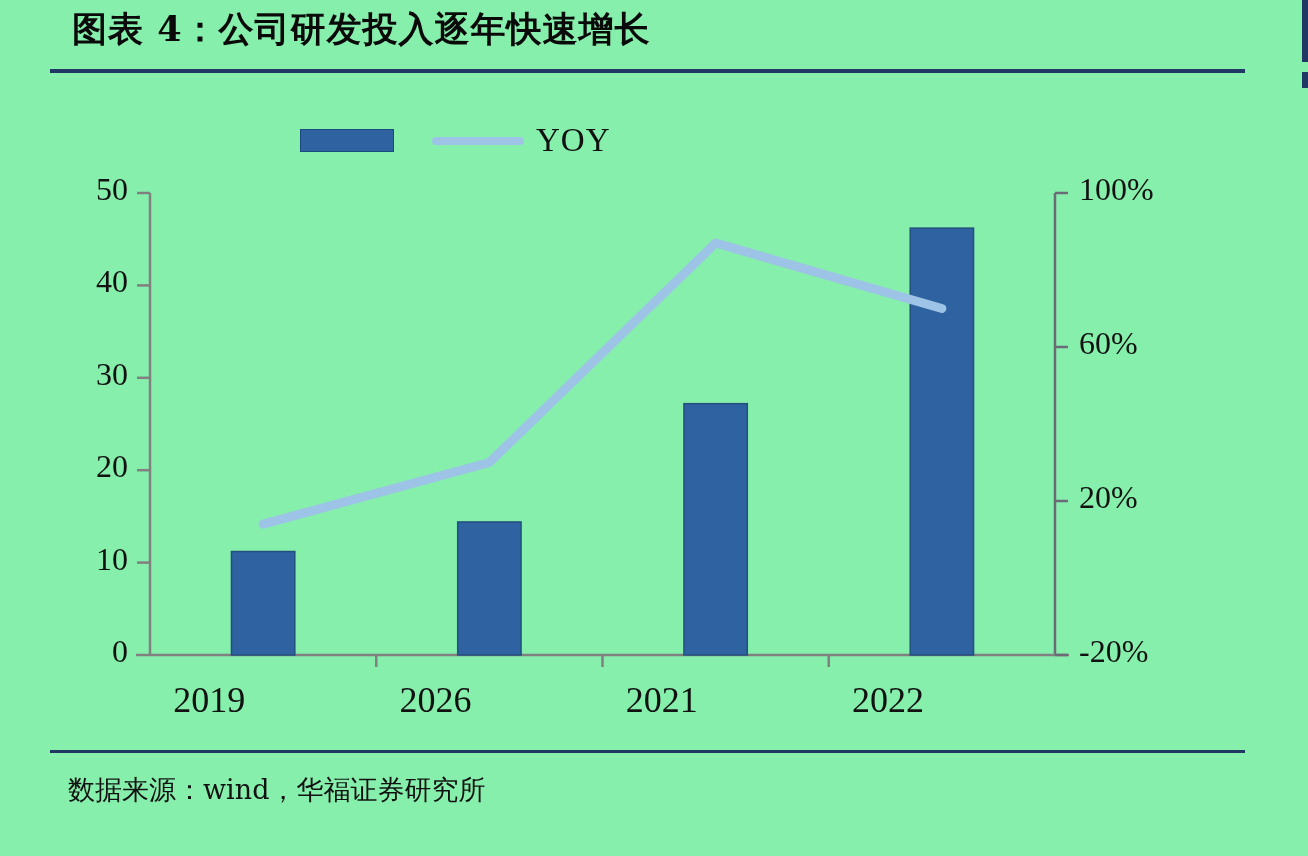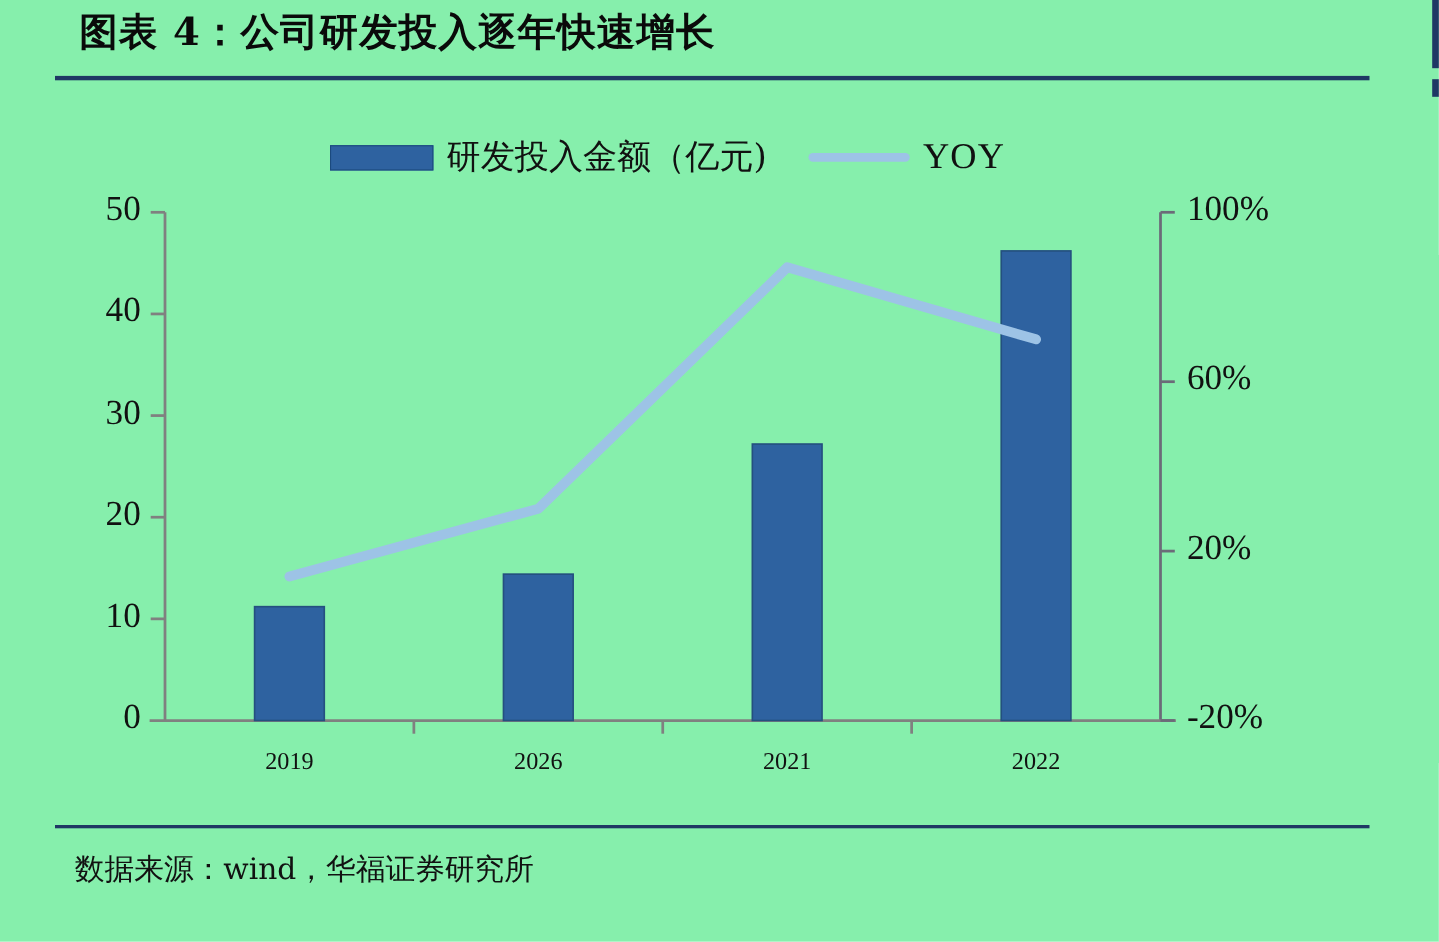--- a/index.html
+++ b/index.html
@@ -108,23 +108,23 @@
     font-family: "Liberation Serif", "DejaVu Serif", serif;
     font-size: 32px;
     color: #111;
     white-space: nowrap;
   }
   .y-left-label  { text-align: right; }
   .y-right-label { text-align: left; }
   .x-cat-label {
     position: absolute;
     font-family: "Liberation Serif", "DejaVu Serif", serif;
-    font-size: 22px;
-    color: #111;
-    text-align: center;
+    font-size: 36px;
+    color: #111;
+    text-align: left;
     white-space: nowrap;
   }
 
   
   .footer-rule {
     position: absolute;
     left: 50px;
     top: 750px;
     width: 1195px;
     height: 3px;
@@ -159,21 +159,20 @@
 
   <div class="page-edge-rule page-edge-top"></div>
   <div class="page-edge-rule page-edge-lower"></div>
 
   <div class="fig-title">图表 4：公司研发投入逐年快速增长</div>
   <div class="title-rule"></div>
 
   <div class="legend">
     <div class="legend-item">
       <span class="legend-swatch-bar"></span>
-      <span class="legend-label">研发投入金额（亿元)</span>
     </div>
     <div class="legend-item">
       <span class="legend-swatch-line"></span>
       <span class="legend-label-latin">YOY</span>
     </div>
   </div>
 
   <svg id="plot" viewBox="0 0 1308 856" xmlns="http://www.w3.org/2000/svg">
     <g id="svg-axes">
         <line x1="150" y1="193" x2="150" y2="655" stroke="#808080" stroke-width="2.5"></line>

